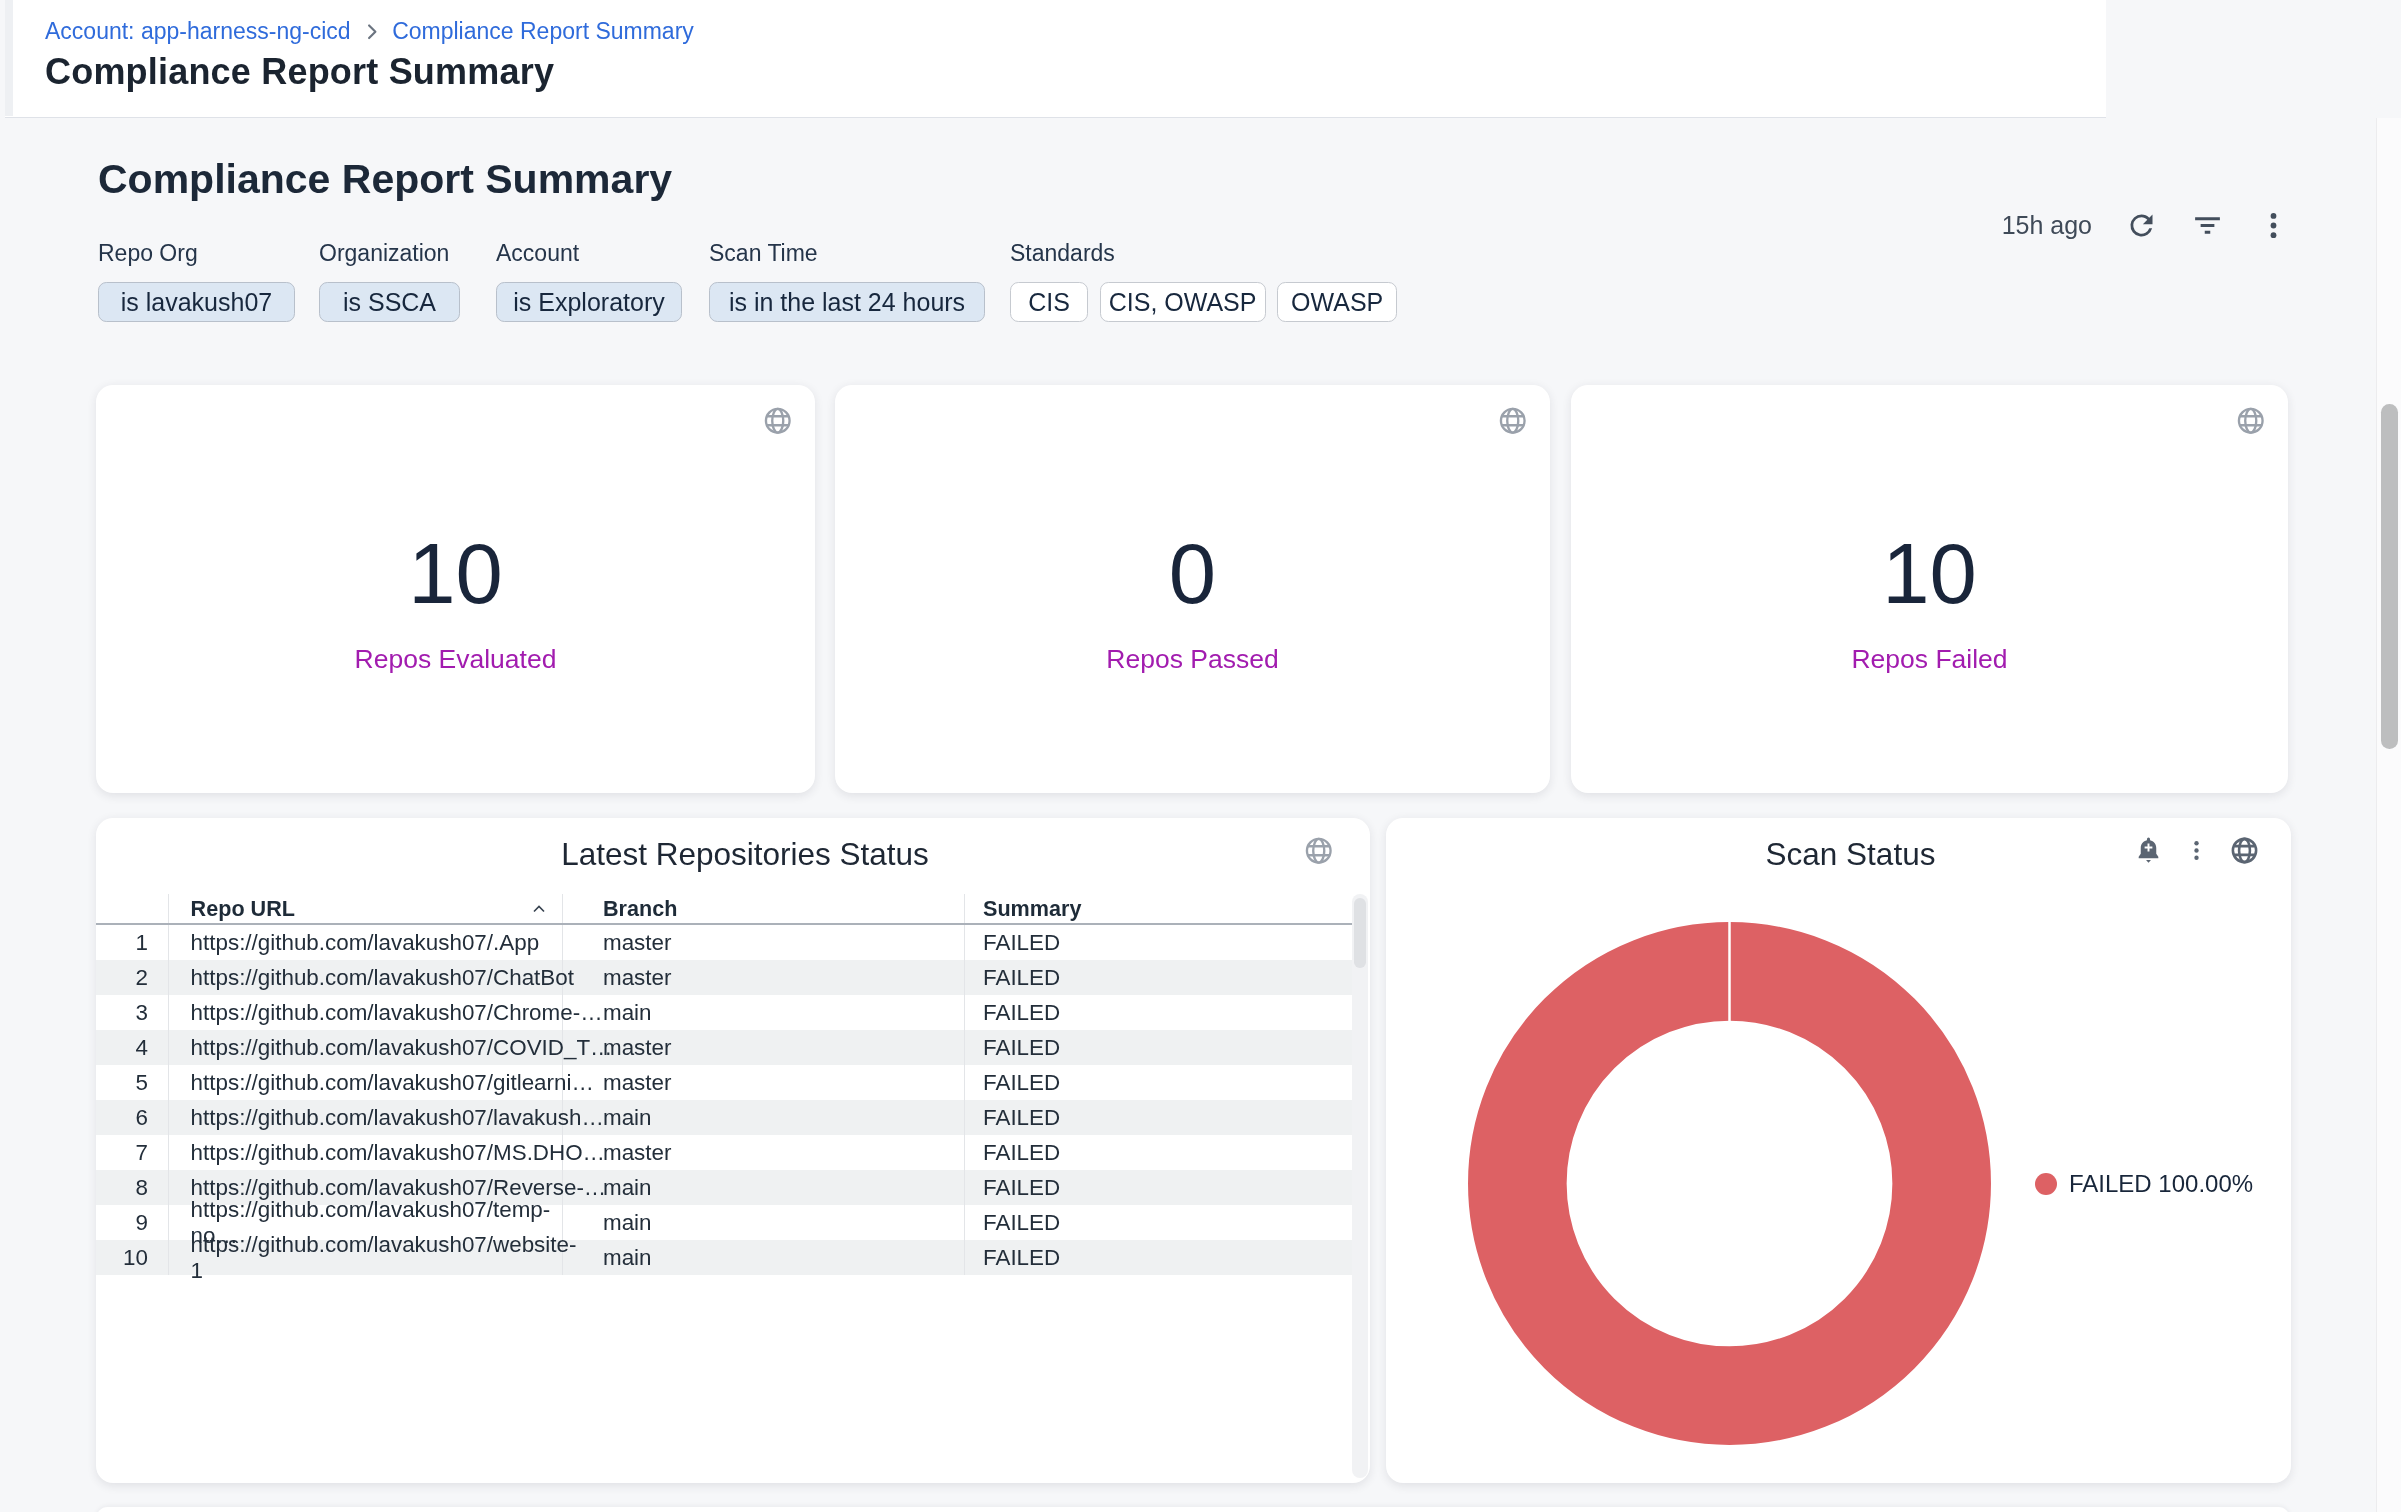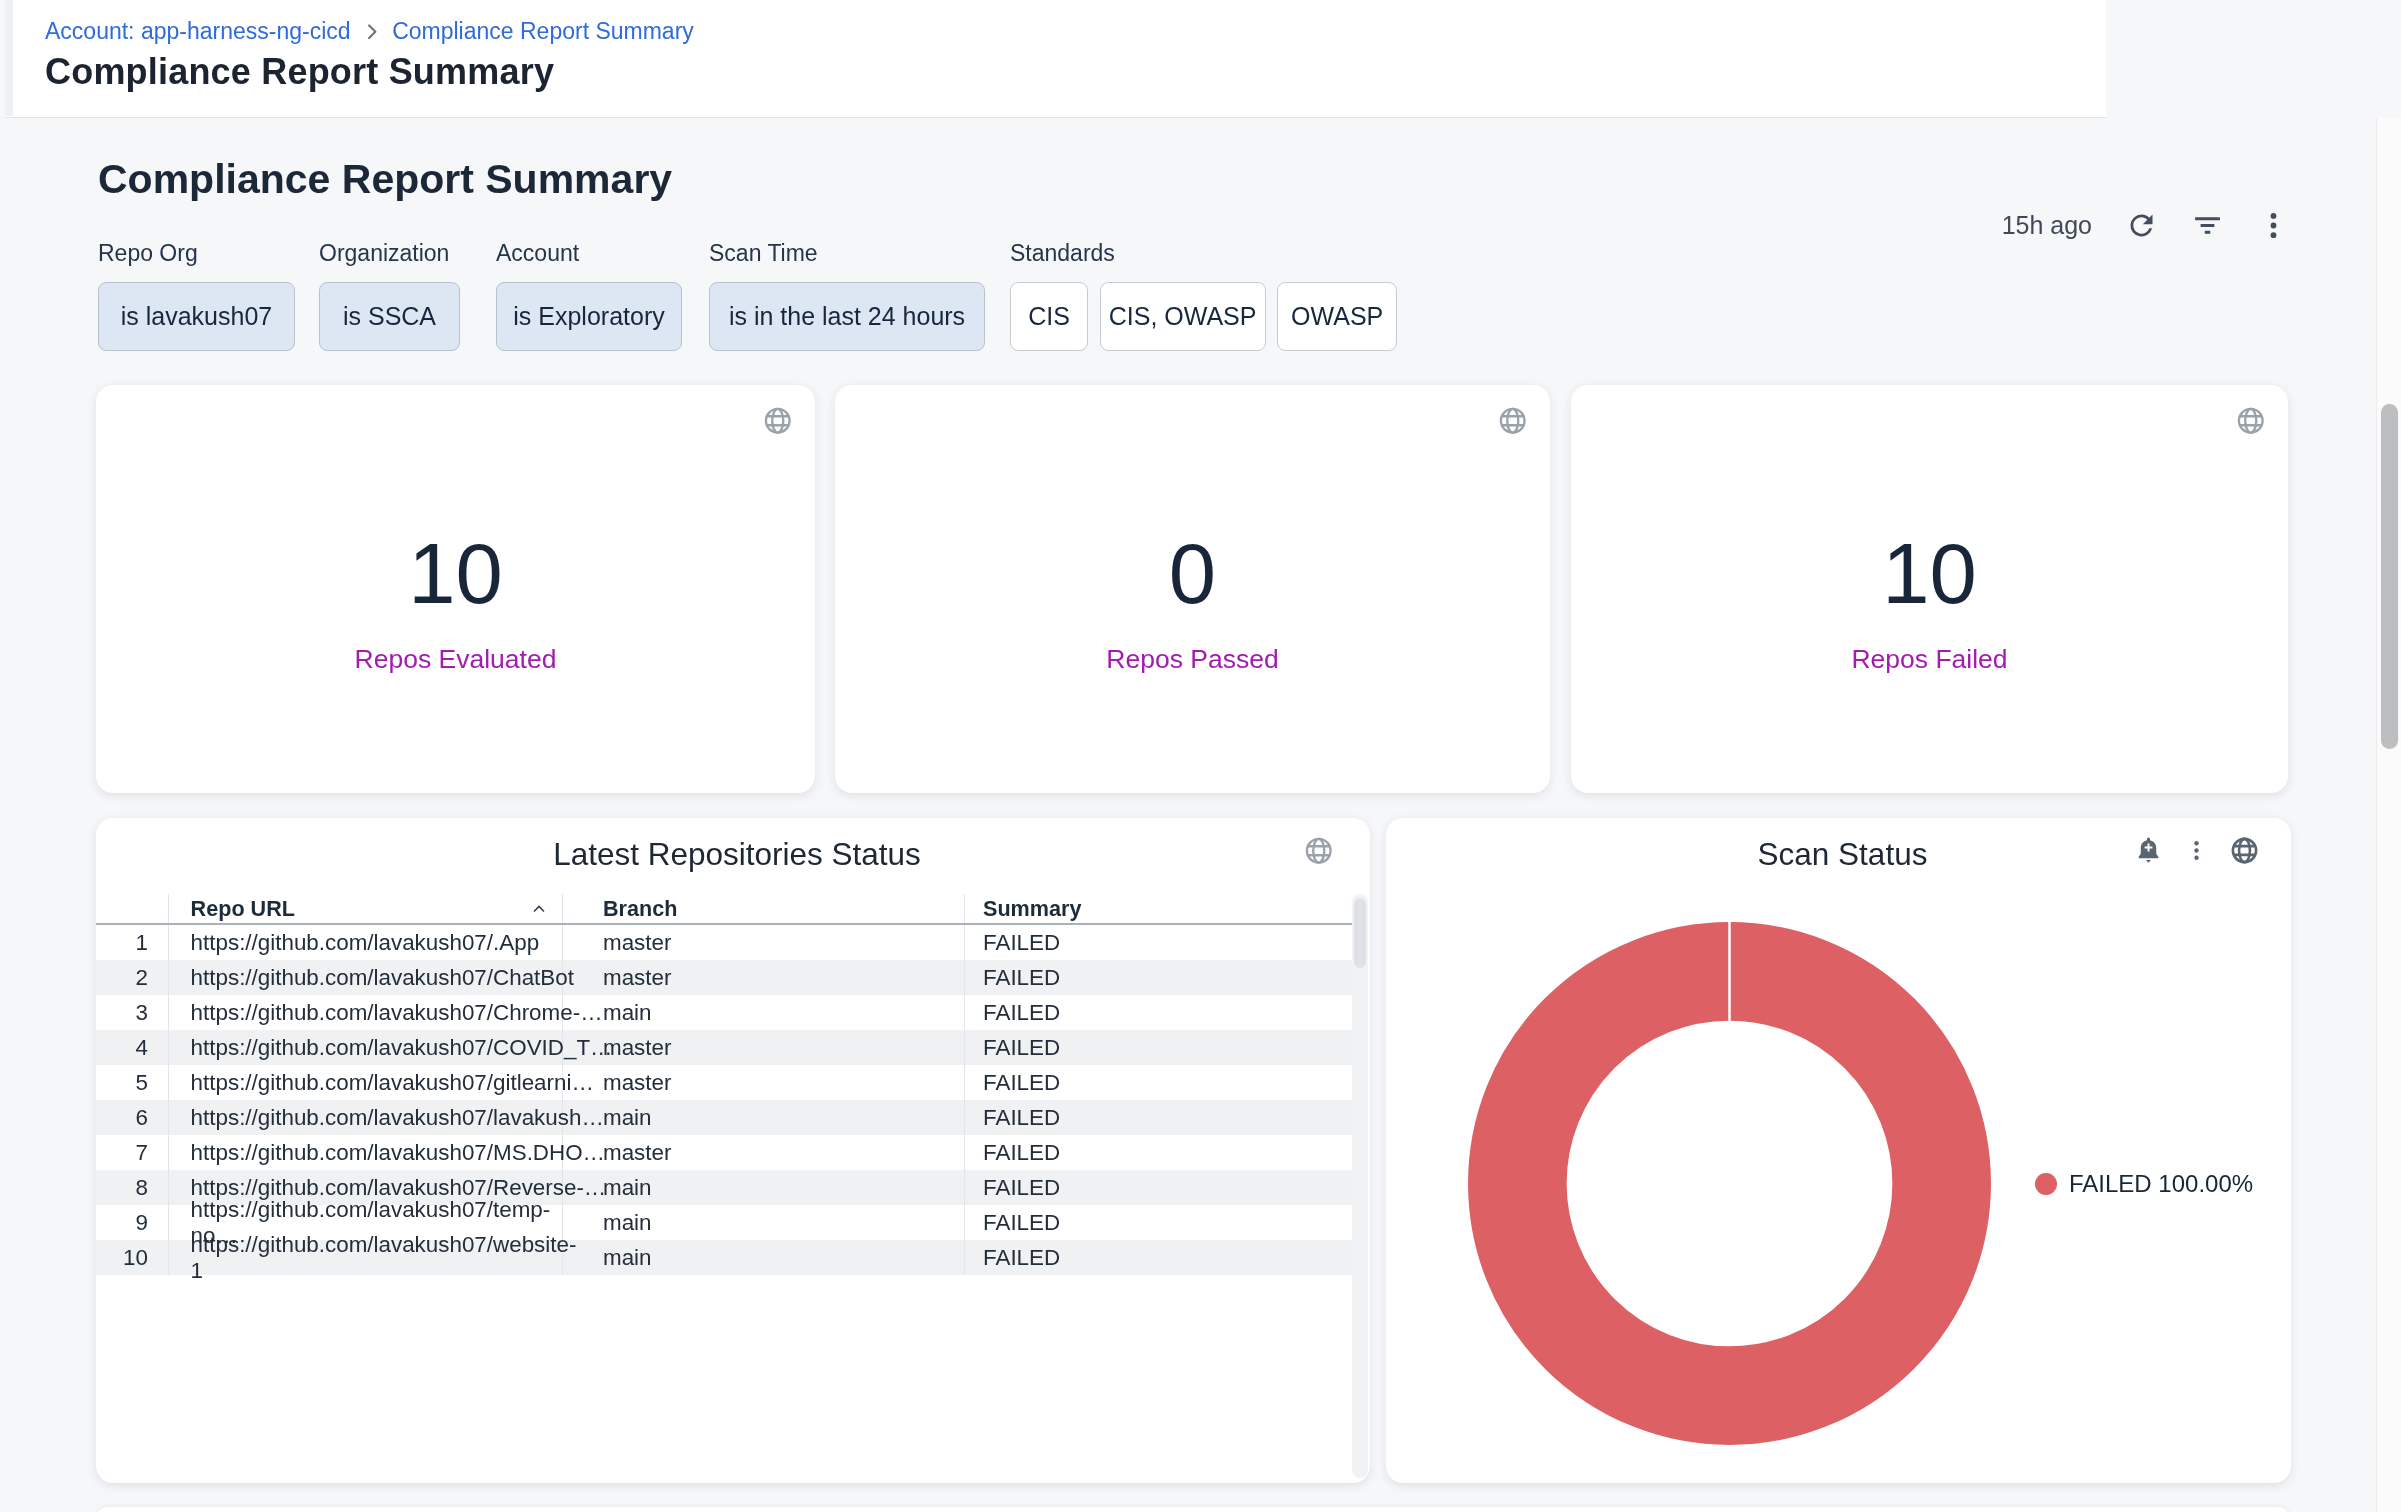--- a/index.html
+++ b/index.html
@@ -18,33 +18,33 @@
   
   .dash-title { position:absolute; left:98px; top:156px; font-size:41px; font-weight:600; color:#1c2838; }
   .dash-controls { position:absolute; top:163px; right:111px; display:flex; align-items:center; gap:33px; color:#3d4754;margin-top:46px; }
   .last-refresh { font-size:25px; color:#3f4a58; }
   .ctl-icon { width:33px; height:33px; cursor:pointer; color:#434e5c; }
 
   
   .filter-group { position:absolute; top:240px; display:flex; flex-direction:column; }
   .filter-label { font-size:23px; color:#25354a; margin-bottom:15px; }
   .chip-row { display:flex; gap:11.6px; }
-  .chip { height:69px; display:flex; align-items:center; justify-content:center; font-size:25px; color:#17273d; border-radius:8.3px; cursor:pointer; }
+  .chip { height:40px; display:flex; align-items:center; justify-content:center; font-size:25px; color:#17273d; border-radius:8.3px; cursor:pointer; }
   .chip.blue { background:#dce7f3; border:1.7px solid #b8c0cb; }
   .chip.white { background:#ffffff; border:1.7px solid #c6cad0; }
 
   
   .card { position:absolute; background:#ffffff; border-radius:17px; box-shadow:0 2.5px 10px rgba(35,40,55,.10); }
   .globe-btn { position:absolute; width:31.5px; height:31.5px; color:#9aa1ab; cursor:pointer; }
 
   .stat-card { display:flex; flex-direction:column; align-items:center; padding-top:146px; }
   .stat-value { font-size:85px; font-weight:400; color:#19253a; line-height:1; }
   .stat-label { font-size:26.5px; color:#a21caf; margin-top:28px; }
 
-  .card-title { position:absolute; top:18px; left:4px; width:100%; text-align:center; font-size:31.5px; font-weight:500; color:#1e2734; }
+  .card-title { position:absolute; top:18px; left:12px; width:100%; text-align:center; font-size:31.5px; font-weight:500; color:#1e2734; }
 
   
   .tbl { position:absolute; left:0; top:76px; width:1270px; font-size:22.4px; color:#232e3a; }
   .t-header { display:flex; height:31px; align-items:center; font-weight:700; color:#1e2b38; border-bottom:2.5px solid #abb1b9; font-size:21.6px; }
   .t-row { display:flex; height:35px; align-items:center; }
   .t-row:nth-child(even) { background:#eff1f2; }
   .c { height:100%; display:flex; align-items:center; }
   .c-num { width:72px; justify-content:flex-end; padding-right:20px; }
   .c-url { width:394px; padding-left:21.6px; border-left:1.7px solid #e3e5e8; position:relative; }
   .c-branch { width:402px; padding-left:40px; border-left:1.7px solid #e3e5e8;align-items:center; }

